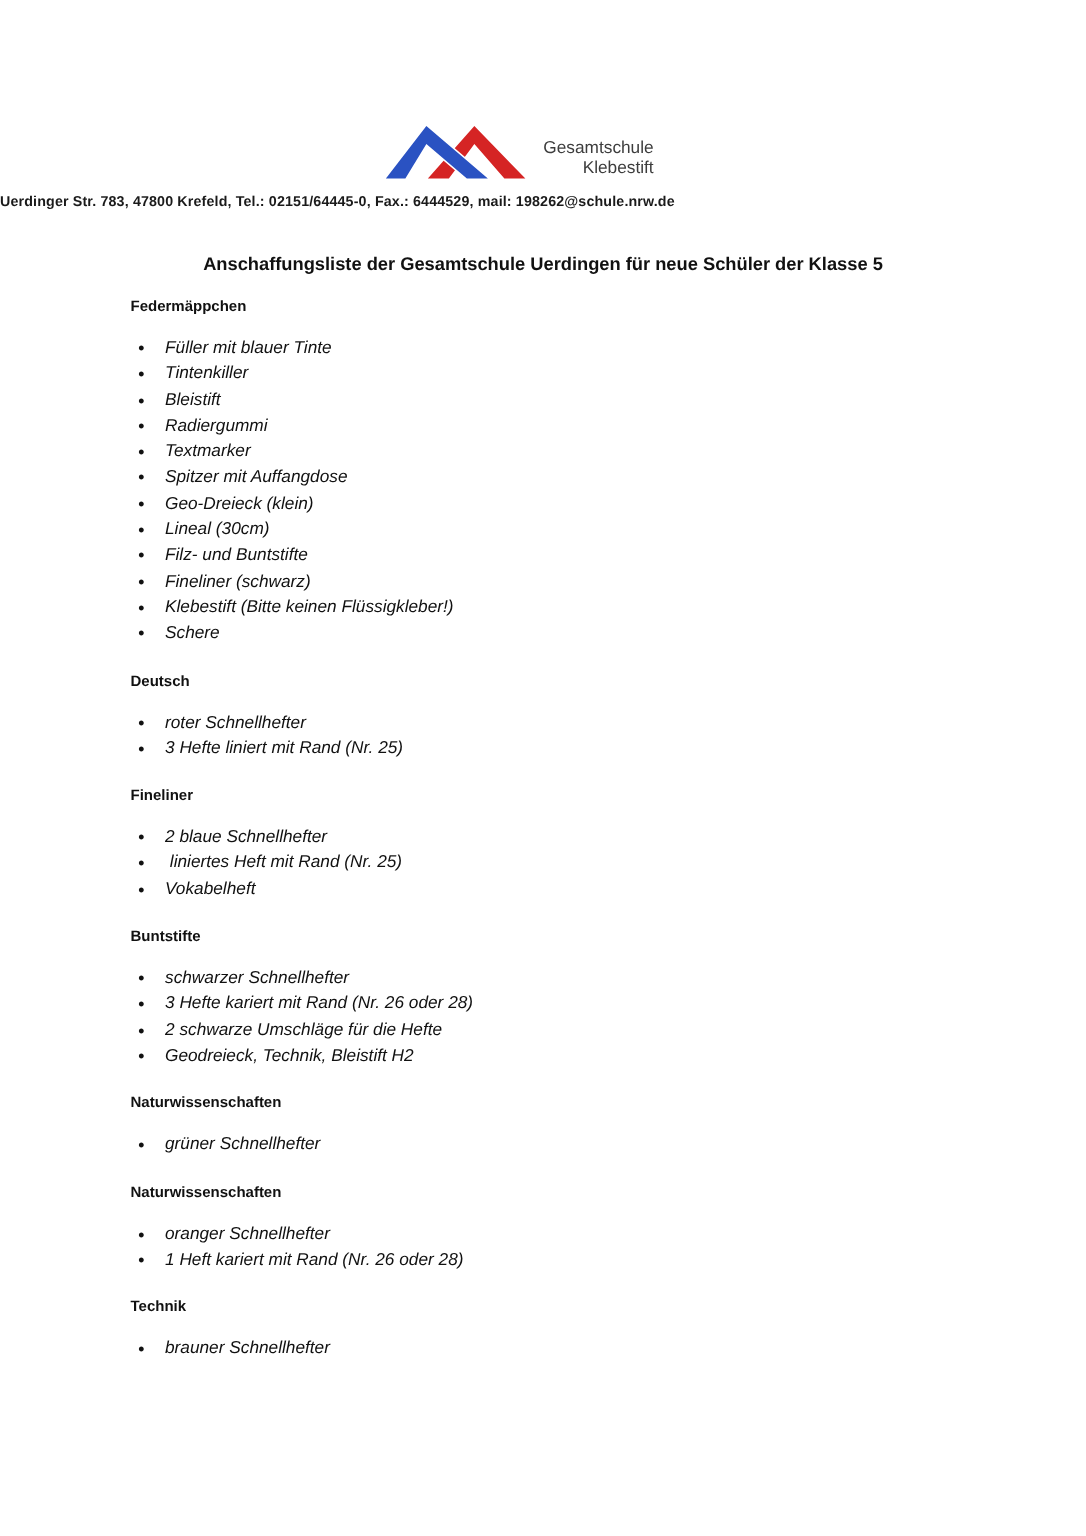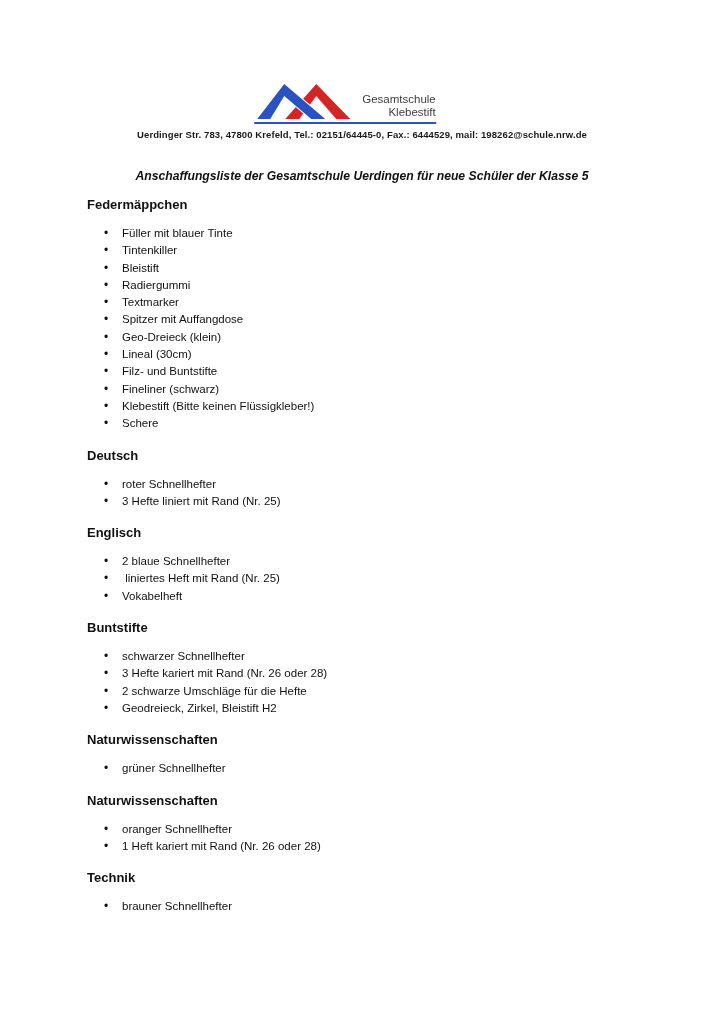--- a/index.html
+++ b/index.html
@@ -13,21 +13,21 @@
     overflow: hidden;
   }
 
   
   .logo-wrap {
     position: absolute;
     top: 82px;
     left: 345px;
     transform: translateX(-50%);
     display: flex;
-    flex-direction: column;
+    flex-direction: row;
     align-items: stretch;
   }
   .logo-row {
     display: flex;
     align-items: flex-end;
     gap: 10px;
   }
   .logo-mark { display: block; }
   .logo-name {
     font-size: 11.5px;
@@ -40,59 +40,59 @@
   .logo-underline {
     height: 2px;
     margin-top: 2px;
     background: #2a52c2;
   }
   .address-line {
     position: absolute;
     top: 129px;
     left: 0;
     width: 100%;
-    text-align: center;
+    text-align: left;
     font-size: 9.5px;
     font-weight: 700;
     color: #1a1a1a;
     letter-spacing: 0.1px;
   }
 
   
   .doc-title {
     position: absolute;
     top: 169px;
     left: 0;
     width: 100%;
     text-align: center;
     font-size: 12.2px;
     font-weight: 700;
     color: #111111;
-    font-style: italic;
   }
 
   
   .content {
     position: absolute;
     top: 196px;
     left: 87px;
     right: 60px;
   }
   .section { margin: 0 0 14px 0; }
   .section-heading {
     margin: 0 0 11px 0;
-    font-size: 13px;
+    font-size: 10px;
     font-weight: 700;
     line-height: 17px;
     color: #111111;
   }
   .item-list {
     list-style: none;
-    margin: 12px;
+    margin: 0;
     padding: 0 0 0 23px;
+    font-style: italic;
   }
   .item-list li {
     position: relative;
     font-size: 11.5px;
     line-height: 17.3px;
     white-space: pre-wrap;
     color: #111111;
   }
   .item-list li::before {
     content: "\2022";
@@ -162,40 +162,40 @@
     <h2 class="section-heading">Deutsch</h2>
     <ul class="item-list">
   <li><span>roter Schnellhefter</span></li>
 
   <li><span>3 Hefte liniert mit Rand (Nr. 25)</span></li>
 
 </ul>
   </section>
 
   <section class="section">
-    <h2 class="section-heading">Englisch</h2>
+    <h2 class="section-heading">Fineliner</h2>
     <ul class="item-list">
   <li><span>2 blaue Schnellhefter</span></li>
 
   <li><span> liniertes Heft mit Rand (Nr. 25)</span></li>
 
   <li><span>Vokabelheft</span></li>
 </ul>
   </section>
 
   <section class="section">
     <h2 class="section-heading">Buntstifte</h2>
     <ul class="item-list">
   <li><span>schwarzer Schnellhefter</span></li>
 
   <li><span>3 Hefte kariert mit Rand (Nr. 26 oder 28)</span></li>
 
   <li><span>2 schwarze Umschläge für die Hefte</span></li>
 
-  <li><span>Geodreieck, Zirkel, Bleistift H2</span></li>
+  <li><span>Geodreieck, Technik, Bleistift H2</span></li>
 </ul>
   </section>
 
   <section class="section">
     <h2 class="section-heading">Naturwissenschaften</h2>
     <ul class="item-list">
   <li><span>grüner Schnellhefter</span></li>
 </ul>
   </section>
 

